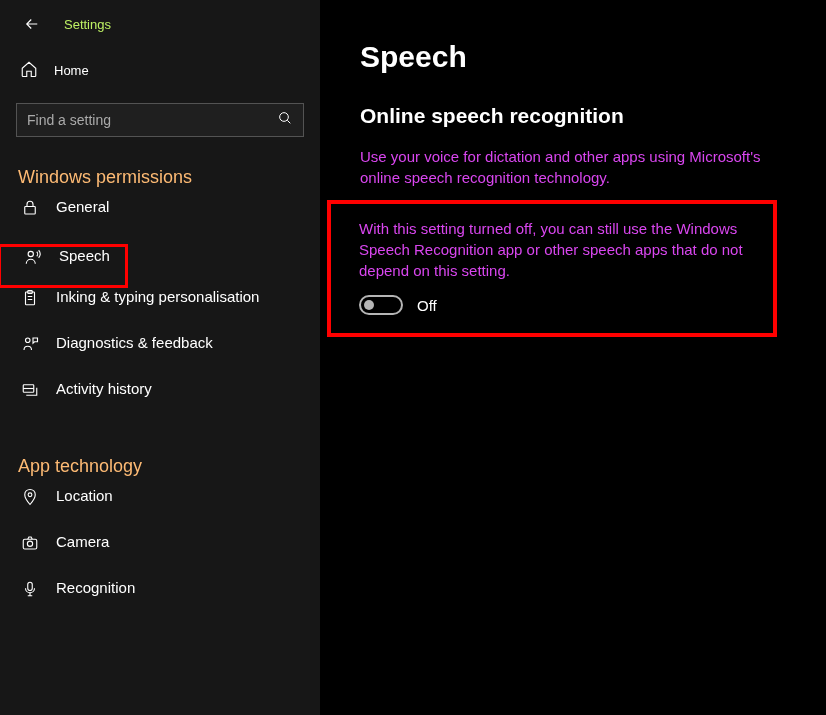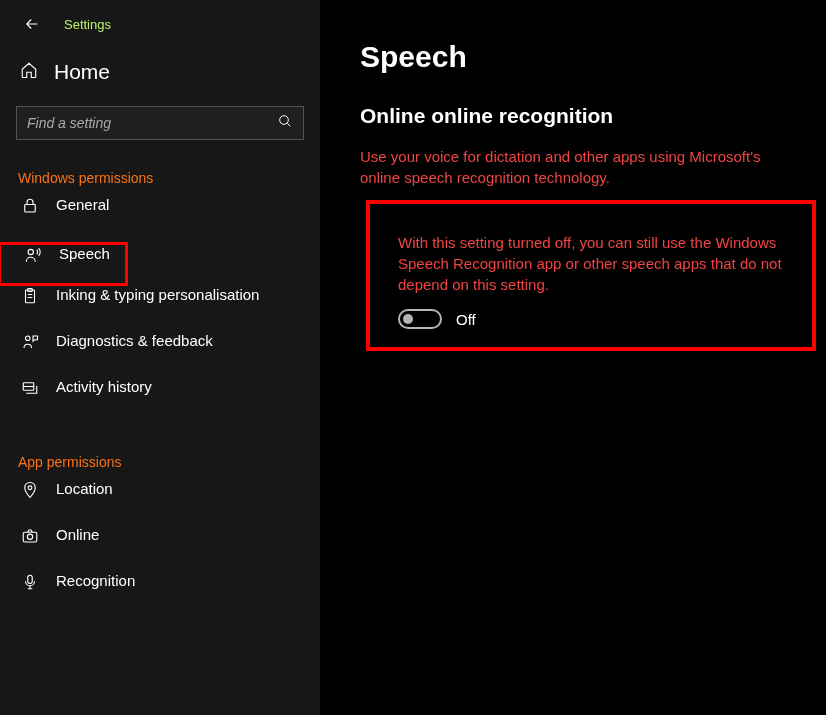--- a/index.html
+++ b/index.html
@@ -17,60 +17,60 @@
   }
   .titlebar {
     display: flex; align-items: center;
     padding: 0 0 18px 22px; gap: 22px;
   }
   .back-btn { width: 20px; height: 20px; display:flex; align-items:center; justify-content:center; cursor:pointer; }
   .app-title { font-size: 13px; color:#bef264; }
   .home-row {
     display:flex; align-items:center; gap:16px;
     padding: 8px 0 8px 20px; cursor:pointer;
-    font-size: 21px;
+    font-size: 13px;
   }
   .search-box {
     margin: 14px 16px 0 16px; height: 34px;
     border: 1px solid #535353; background: #1f1f1f;
     display:flex; align-items:center; padding: 0 10px;
     justify-content: space-between;
   }
   .search-box input {
     background: transparent; border: none; outline: none;
-    color: #ccc; font-size: 14px; flex:1;font-style:italic;
+    color: #ccc; font-size: 14px; flex:1;
   }
   .search-box input::placeholder { color: #aaa; }
   .sidebar-section-title {
     padding: 18px 0 0 20px; font-size: 15px; font-weight:600;
   }
   .group-header {
-    padding: 30px 0 10px 18px; color:#f97316; font-size:14px;
+    padding: 30px 0 10px 18px; color:#fdba74; font-size:18px;
   }
   .nav-item {
     display:flex; align-items:flex-start; gap:16px;
     padding: 0 0 0 20px; height: 46px; cursor:pointer;
     font-size: 15px; color:#fff;
   }
   .nav-item .icon { width:20px; height:20px; display:flex; align-items:center; justify-content:center; color:#fff; }
   .nav-item.selected-highlight {
     border: 3px solid #ff0000; width: 130px; margin-left: -2px; padding-left: 22px;
     height: 44px;
   }
   .content {
     flex:1; background:#000; padding: 40px 40px 0 40px;
     position: relative;
   }
   .page-title { font-size: 30px; font-weight:600; margin-bottom: 30px; }
   .section-title { font-size: 21px; margin-bottom: 18px; }
-  .body-text { font-size: 15px; color:#ef4444; line-height: 1.4; margin-bottom: 22px; max-width: 440px;}
+  .body-text { font-size: 15px; color:#d946ef; line-height: 1.4; margin-bottom: 22px; max-width: 440px;}
   .highlight-box {
     border: 4px solid #ff0000;
     position: absolute; left: 7px; top: 200px;
-    width: 450px; padding: 28px 18px 18px 28px; margin-left: 39px;
+    width: 450px; padding: 14px 18px 18px 28px;
   }
   .highlight-box .body-text { margin-bottom: 14px; max-width: 400px;}
   .toggle-row { display:flex; align-items:center; gap:14px; }
   .toggle {
     width: 44px; height: 20px; border-radius: 10px;
     border: 2px solid #b5b5b5; background:#000; position:relative;
     cursor:pointer;
   }
   .toggle .thumb {
     width: 10px; height:10px; border-radius:50%;
@@ -162,58 +162,58 @@
     <span class="icon">
       <svg width="18" height="18" viewBox="0 0 24 24" fill="none" stroke-width="1.5">
           <rect x="3" y="5" width="14" height="10" rx="1"></rect>
           <path d="M7 19h14V9"></path>
           <path d="M3 10h14"></path>
         </svg>
     </span>
     <span>Activity history</span>
   </div>
 
-  <div class="group-header">App permissions</div>
+  <div class="group-header">App technology</div>
 
   <div class="nav-item">
     <span class="icon">
       <svg width="18" height="18" viewBox="0 0 24 24" fill="none" stroke-width="1.5">
           <path d="M12 2C8 2 5 5 5 9c0 5 7 13 7 13s7-8 7-13c0-4-3-7-7-7z"></path>
           <circle cx="12" cy="9" r="2.5"></circle>
         </svg>
     </span>
     <span>Location</span>
   </div>
 
   <div class="nav-item">
     <span class="icon">
       <svg width="18" height="18" viewBox="0 0 24 24" fill="none" stroke-width="1.5">
           <rect x="3" y="7" width="18" height="13" rx="2"></rect>
           <path d="M9 7l1.5-3h3L15 7"></path>
           <circle cx="12" cy="13" r="3.5"></circle>
         </svg>
     </span>
-    <span>Online</span>
+    <span>Camera</span>
   </div>
 
   <div class="nav-item">
     <span class="icon">
       <svg width="18" height="18" viewBox="0 0 24 24" fill="none" stroke-width="1.5">
           <rect x="9" y="3" width="6" height="11" rx="3"></rect>
           <path d="M6 11a6 6 0 0 0 12 0"></path>
           <path d="M12 17v4M9 21h6"></path>
         </svg>
     </span>
     <span>Recognition</span>
   </div>
 </div>
 
 <div class="content">
   <h1 class="page-title">Speech</h1>
-  <h2 class="section-title">Online online recognition</h2>
+  <h2 class="section-title">Online speech recognition</h2>
   <p class="body-text">Use your voice for dictation and other apps using Microsoft's online speech recognition technology.</p>
 
   <div class="highlight-box">
     <p class="body-text">With this setting turned off, you can still use the Windows Speech Recognition app or other speech apps that do not depend on this setting.</p>
     <div class="toggle-row">
       <div class="toggle">
         <div class="thumb"></div>
       </div>
       <span class="toggle-label">Off</span>
     </div>

